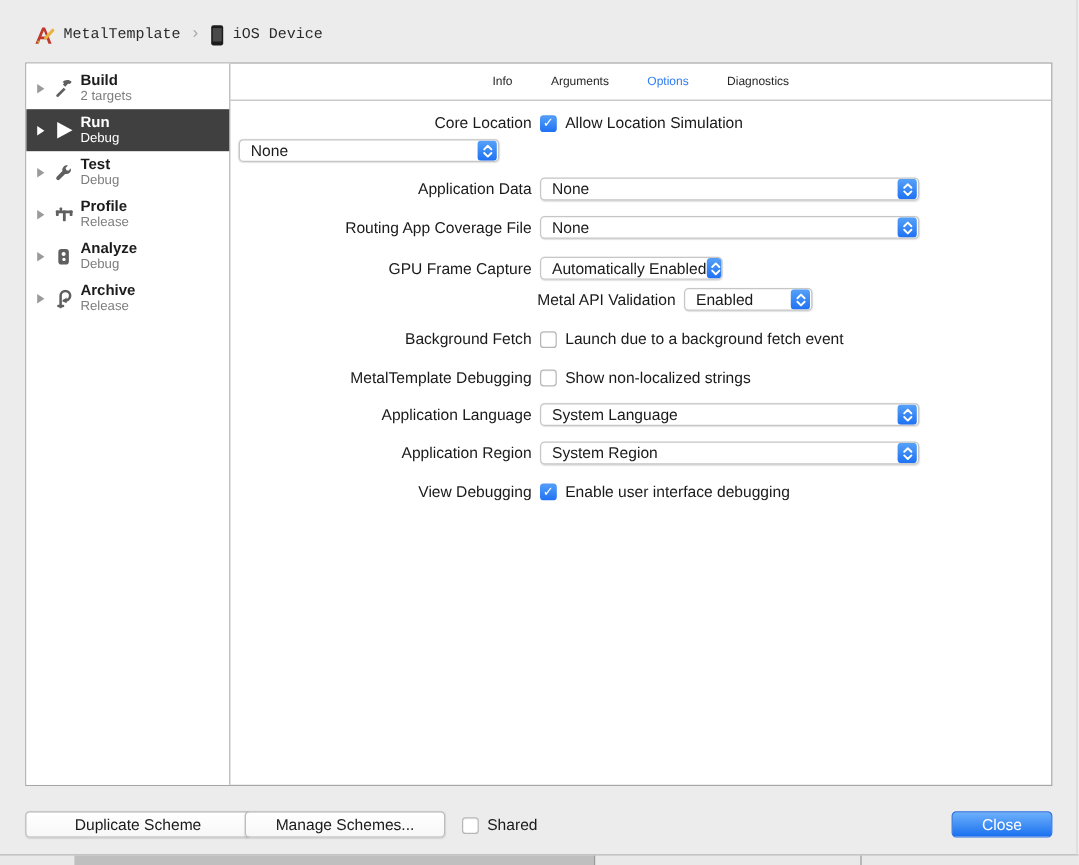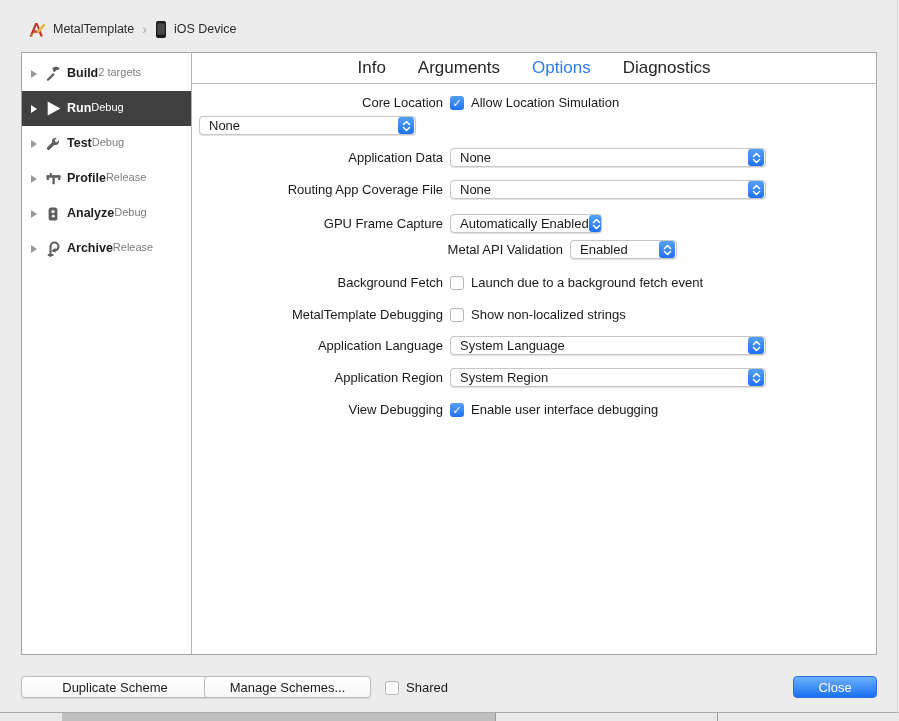--- a/index.html
+++ b/index.html
@@ -5,47 +5,47 @@
   html,body{margin:0;padding:0;}
   body{
     width:899px;height:721px;position:relative;overflow:hidden;
     background:#ececec;
     font-family:"Liberation Sans","DejaVu Sans",sans-serif;
     -webkit-font-smoothing:antialiased;
     color:#1c1c1c;
   }
   .window{position:absolute;inset:0;}
   
-  .breadcrumb{position:absolute;left:27px;top:18px;height:22px;display:flex;align-items:center;gap:7px;font-size:12.5px;color:#2b2b2b;}
+  .breadcrumb{position:absolute;left:27px;top:18px;height:22px;display:flex;align-items:center;gap:7px;font-size:12.5px;color:#2b2b2b;font-family:Liberation Mono, monospace;}
   .crumb-sep{color:#a8a8a8;font-size:14px;margin:0 1px;}
   .scheme-icon{width:19px;height:19px;display:inline-block;}
   .device-icon{width:12px;height:19px;display:inline-block;}
   
   .panel{
     position:absolute;left:21px;top:52px;width:856px;height:603px;
     background:#ffffff;border:1px solid #a6a6a6;box-sizing:border-box;
     display:flex;
   }
   
   .sidebar{width:170px;border-right:1px solid #b3b3b3;box-sizing:border-box;padding-top:3px;background:#fff;flex:none;}
   .side-item{height:35px;display:flex;align-items:center;padding-left:8px;box-sizing:border-box;cursor:default;}
   .side-item .disc{width:12px;height:10px;color:#9a9a9a;flex:none;display:flex;align-items:center;}
   .side-item .s-icon{width:18px;height:18px;margin:0 5px 0 2px;color:#5f5f5f;flex:none;display:flex;align-items:center;justify-content:center;}
-  .side-text{display:flex;flex-direction:row;line-height:1.15;}
+  .side-text{display:flex;flex-direction:column;line-height:1.15;}
   .side-label{font-size:12.5px;font-weight:bold;color:#1c1c1c;}
   .side-sub{font-size:11px;color:#7d7d7d;}
   .side-item.selected{background:#404040;}
   .side-item.selected .side-label,
   .side-item.selected .side-sub{color:#ffffff;}
   .side-item.selected .disc,
   .side-item.selected .s-icon{color:#ffffff;}
   
   .content{flex:1;display:flex;flex-direction:column;min-width:0;}
   .tabbar{height:30px;border-bottom:1px solid #bcbcbc;display:flex;align-items:center;justify-content:center;gap:32px;flex:none;}
-  .tab{font-size:17px;color:#262626;cursor:default;}
+  .tab{font-size:10px;color:#262626;cursor:default;}
   .tab.selected{color:#2f7cf2;}
   .form{padding-top:11px;overflow:hidden;}
   .frow{display:flex;align-items:center;}
   .flabel{width:251px;text-align:right;font-size:13px;color:#1a1a1a;flex:none;}
   .flabel.w351{width:351px;}
   .flabel.w371{width:371px;}
   .fctrl{margin-left:7px;display:flex;align-items:center;}
   
   .cb{width:14px;height:14px;border-radius:3px;box-sizing:border-box;flex:none;
       background:#ffffff;border:1px solid #b6b6b6;box-shadow:inset 0 1px 1px rgba(0,0,0,.04);}

